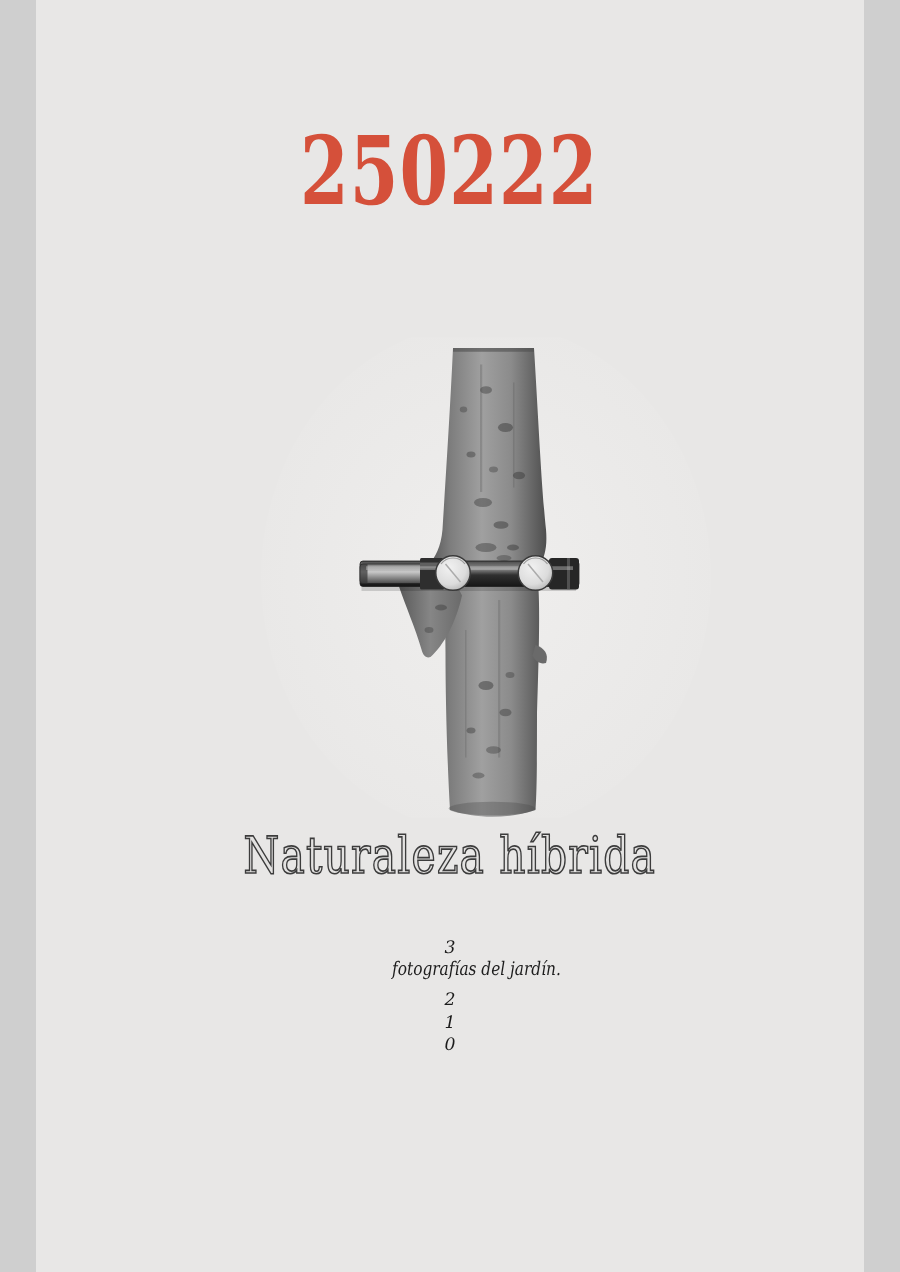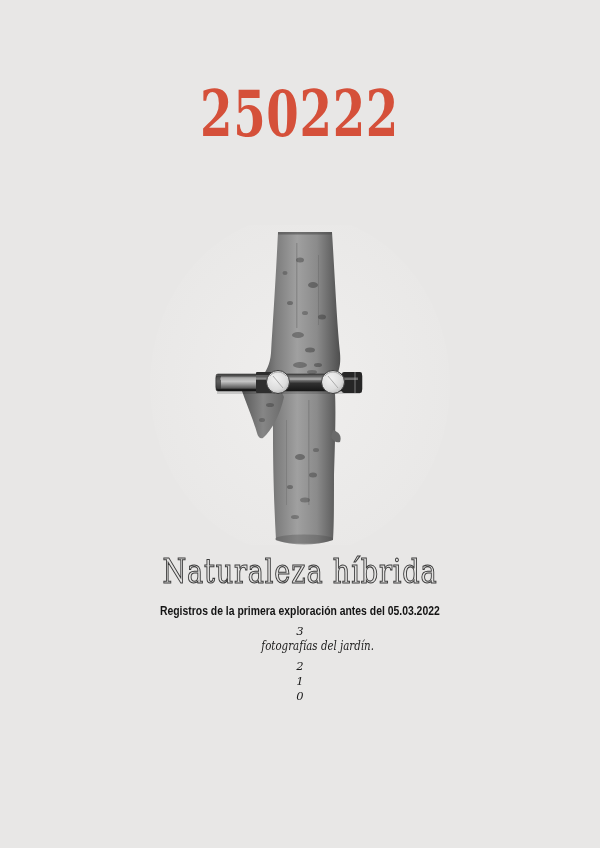--- a/index.html
+++ b/index.html
@@ -1,19 +1,19 @@
 <!DOCTYPE html>
 <html><head>
 <meta charset="utf-8">
 <style>
   html,body{margin:0;padding:0;}
   body{background:#cfcfcf;font-family:"DejaVu Serif",serif;}
   .page{
     position:relative;
-    width:600px;height:848px;
+    width:552px;height:848px;
     margin:0 auto;
     background:#e8e7e6;
     overflow:hidden;
   }
   .code-row{
     position:absolute;top:83px;left:0;right:0;
     text-align:center;
   }
   .code{
     display:inline-block;
@@ -208,23 +208,20 @@
         <path d="M175,151 A10,10 0 0 1 191,151" fill="none" stroke="#9a9a9a" stroke-width="0.8"></path>
         <line x1="178" y1="151" x2="188" y2="163" stroke="#ababab" stroke-width="1"></line>
       </g>
     </svg>
   </div>
 
   <div class="title-row">
     <span class="main-title">Naturaleza híbrida</span>
   </div>
 
-  <div class="subtitle-row">
-    <span class="subtitle">Registros de la primera exploración antes del 05.03.2022</span>
-  </div>
 
   <div class="index-list">
     <div class="index-item">
       <div class="index-number">3</div>
       <div class="index-label"><span>fotografías del jardín.</span></div>
     </div>
     <div class="index-item">
       <div class="index-number">2</div>
     </div>
     <div class="index-item">

